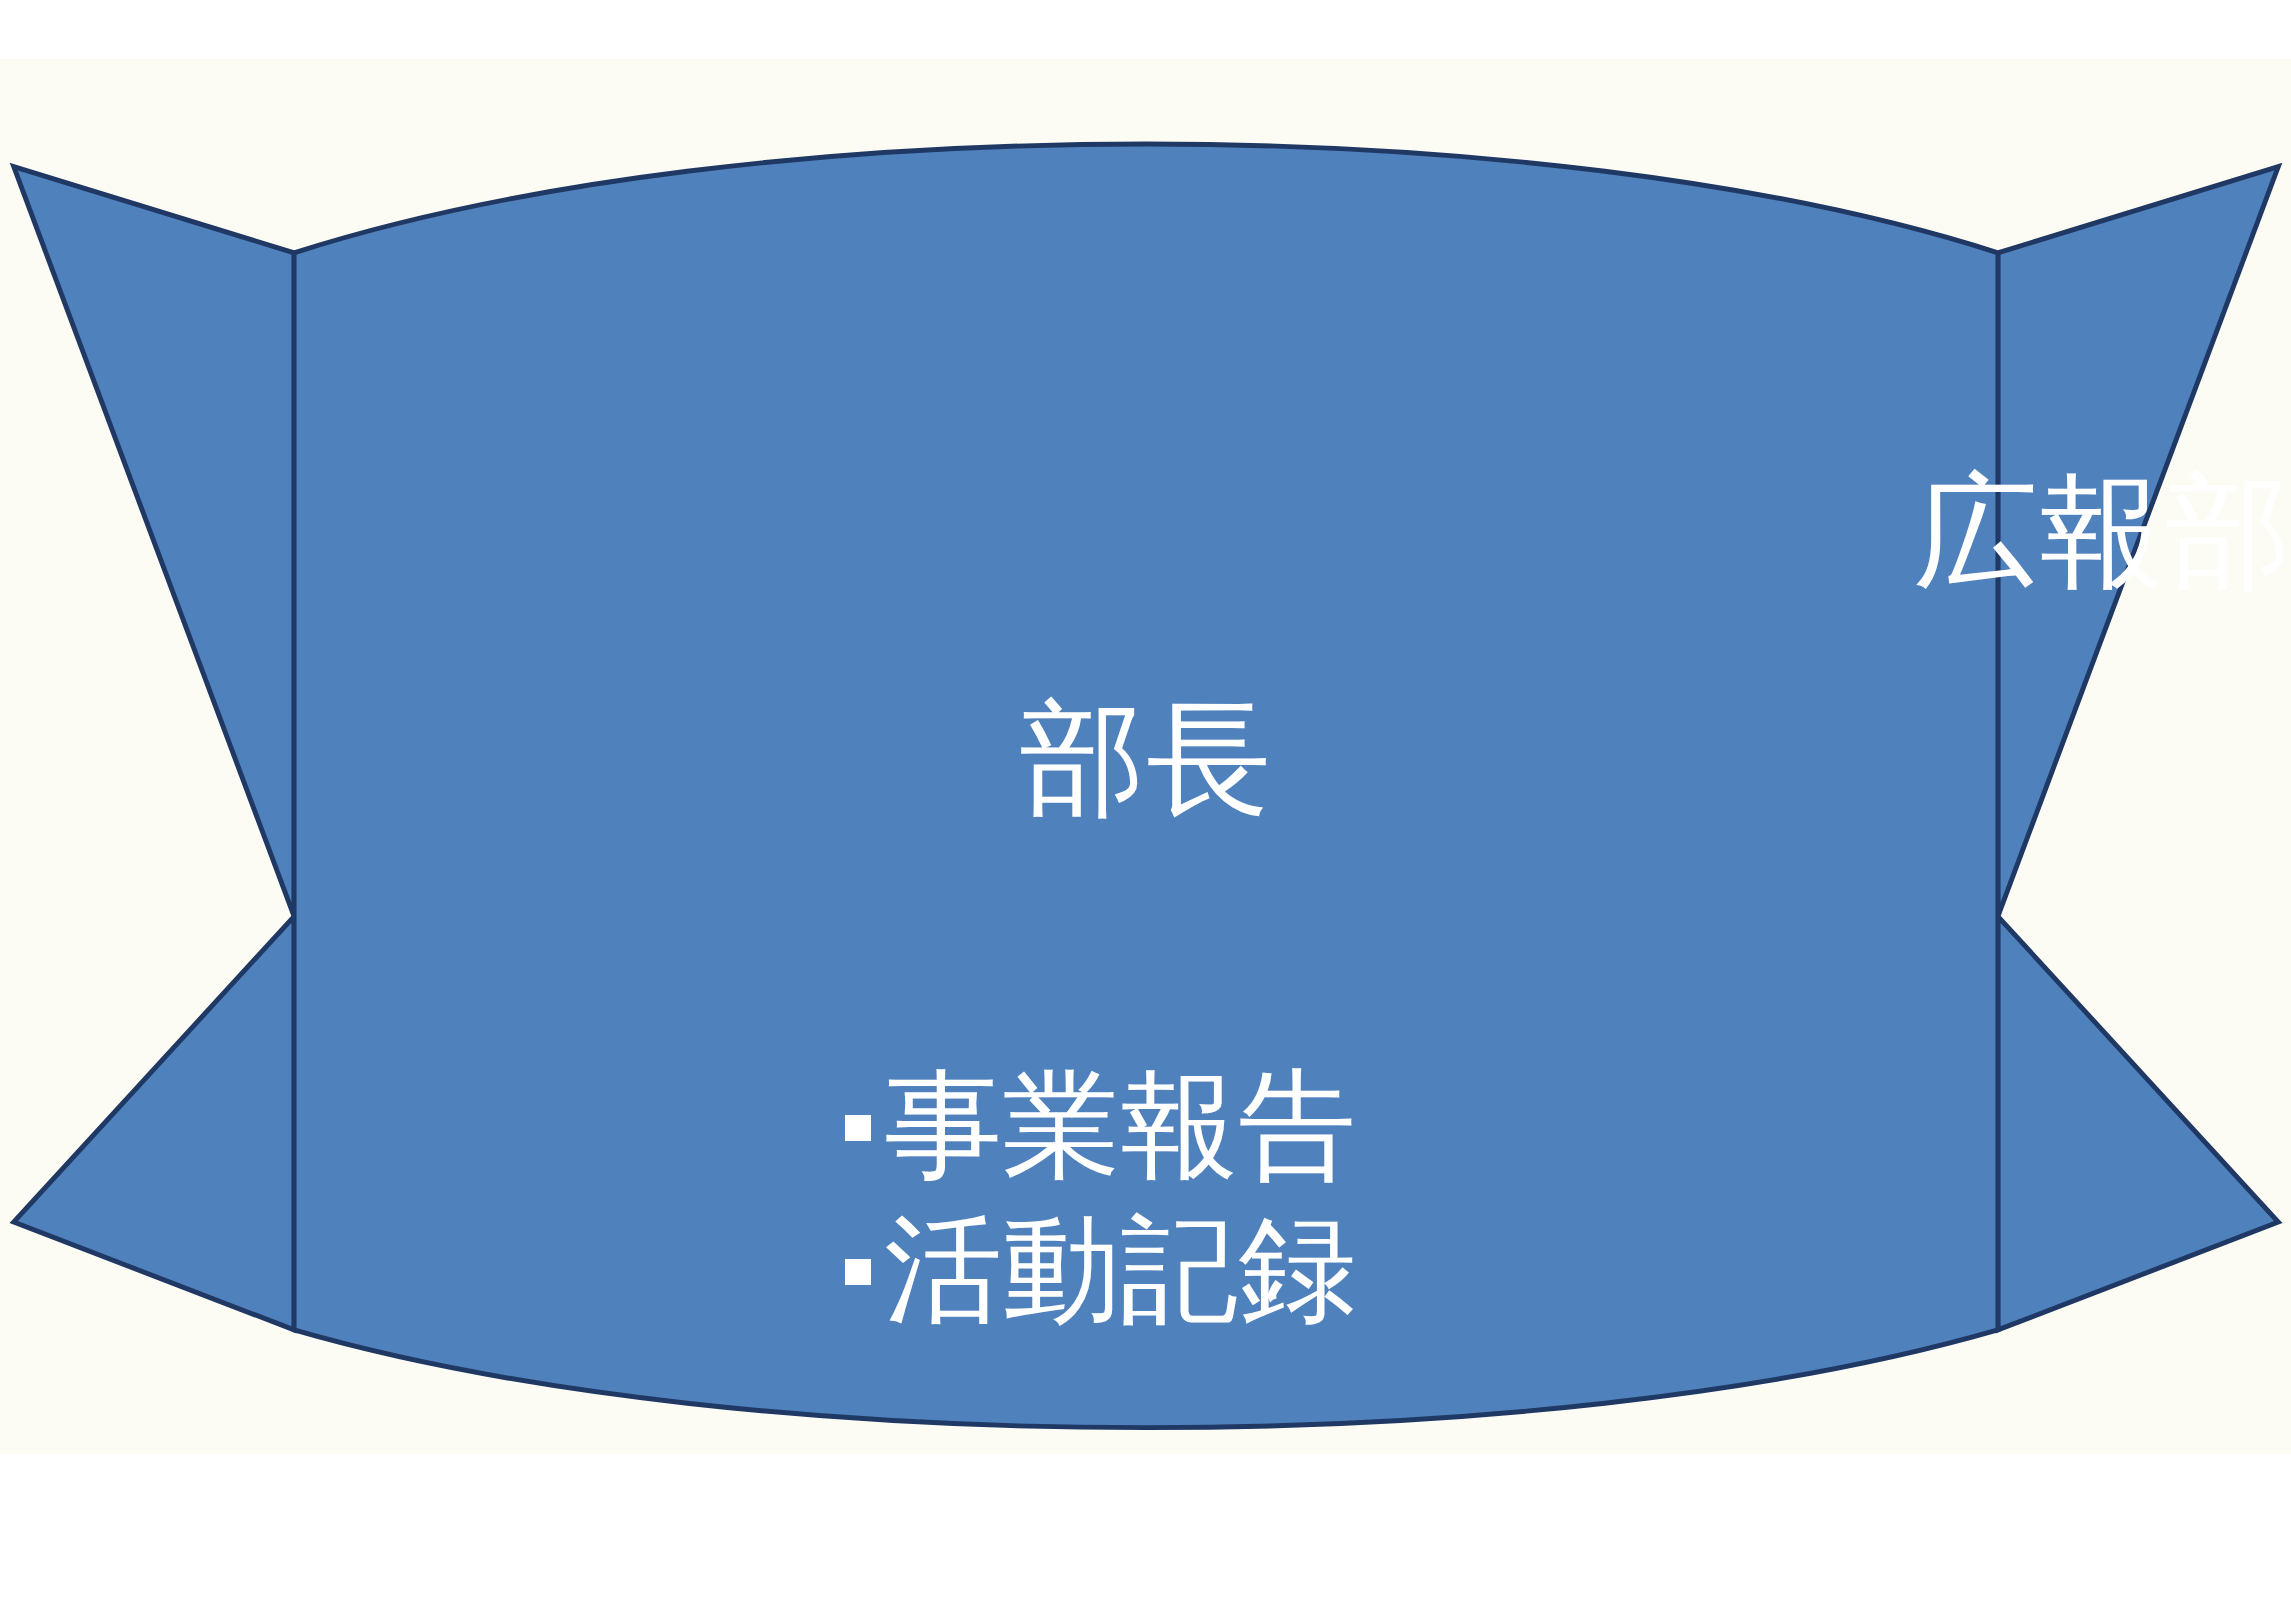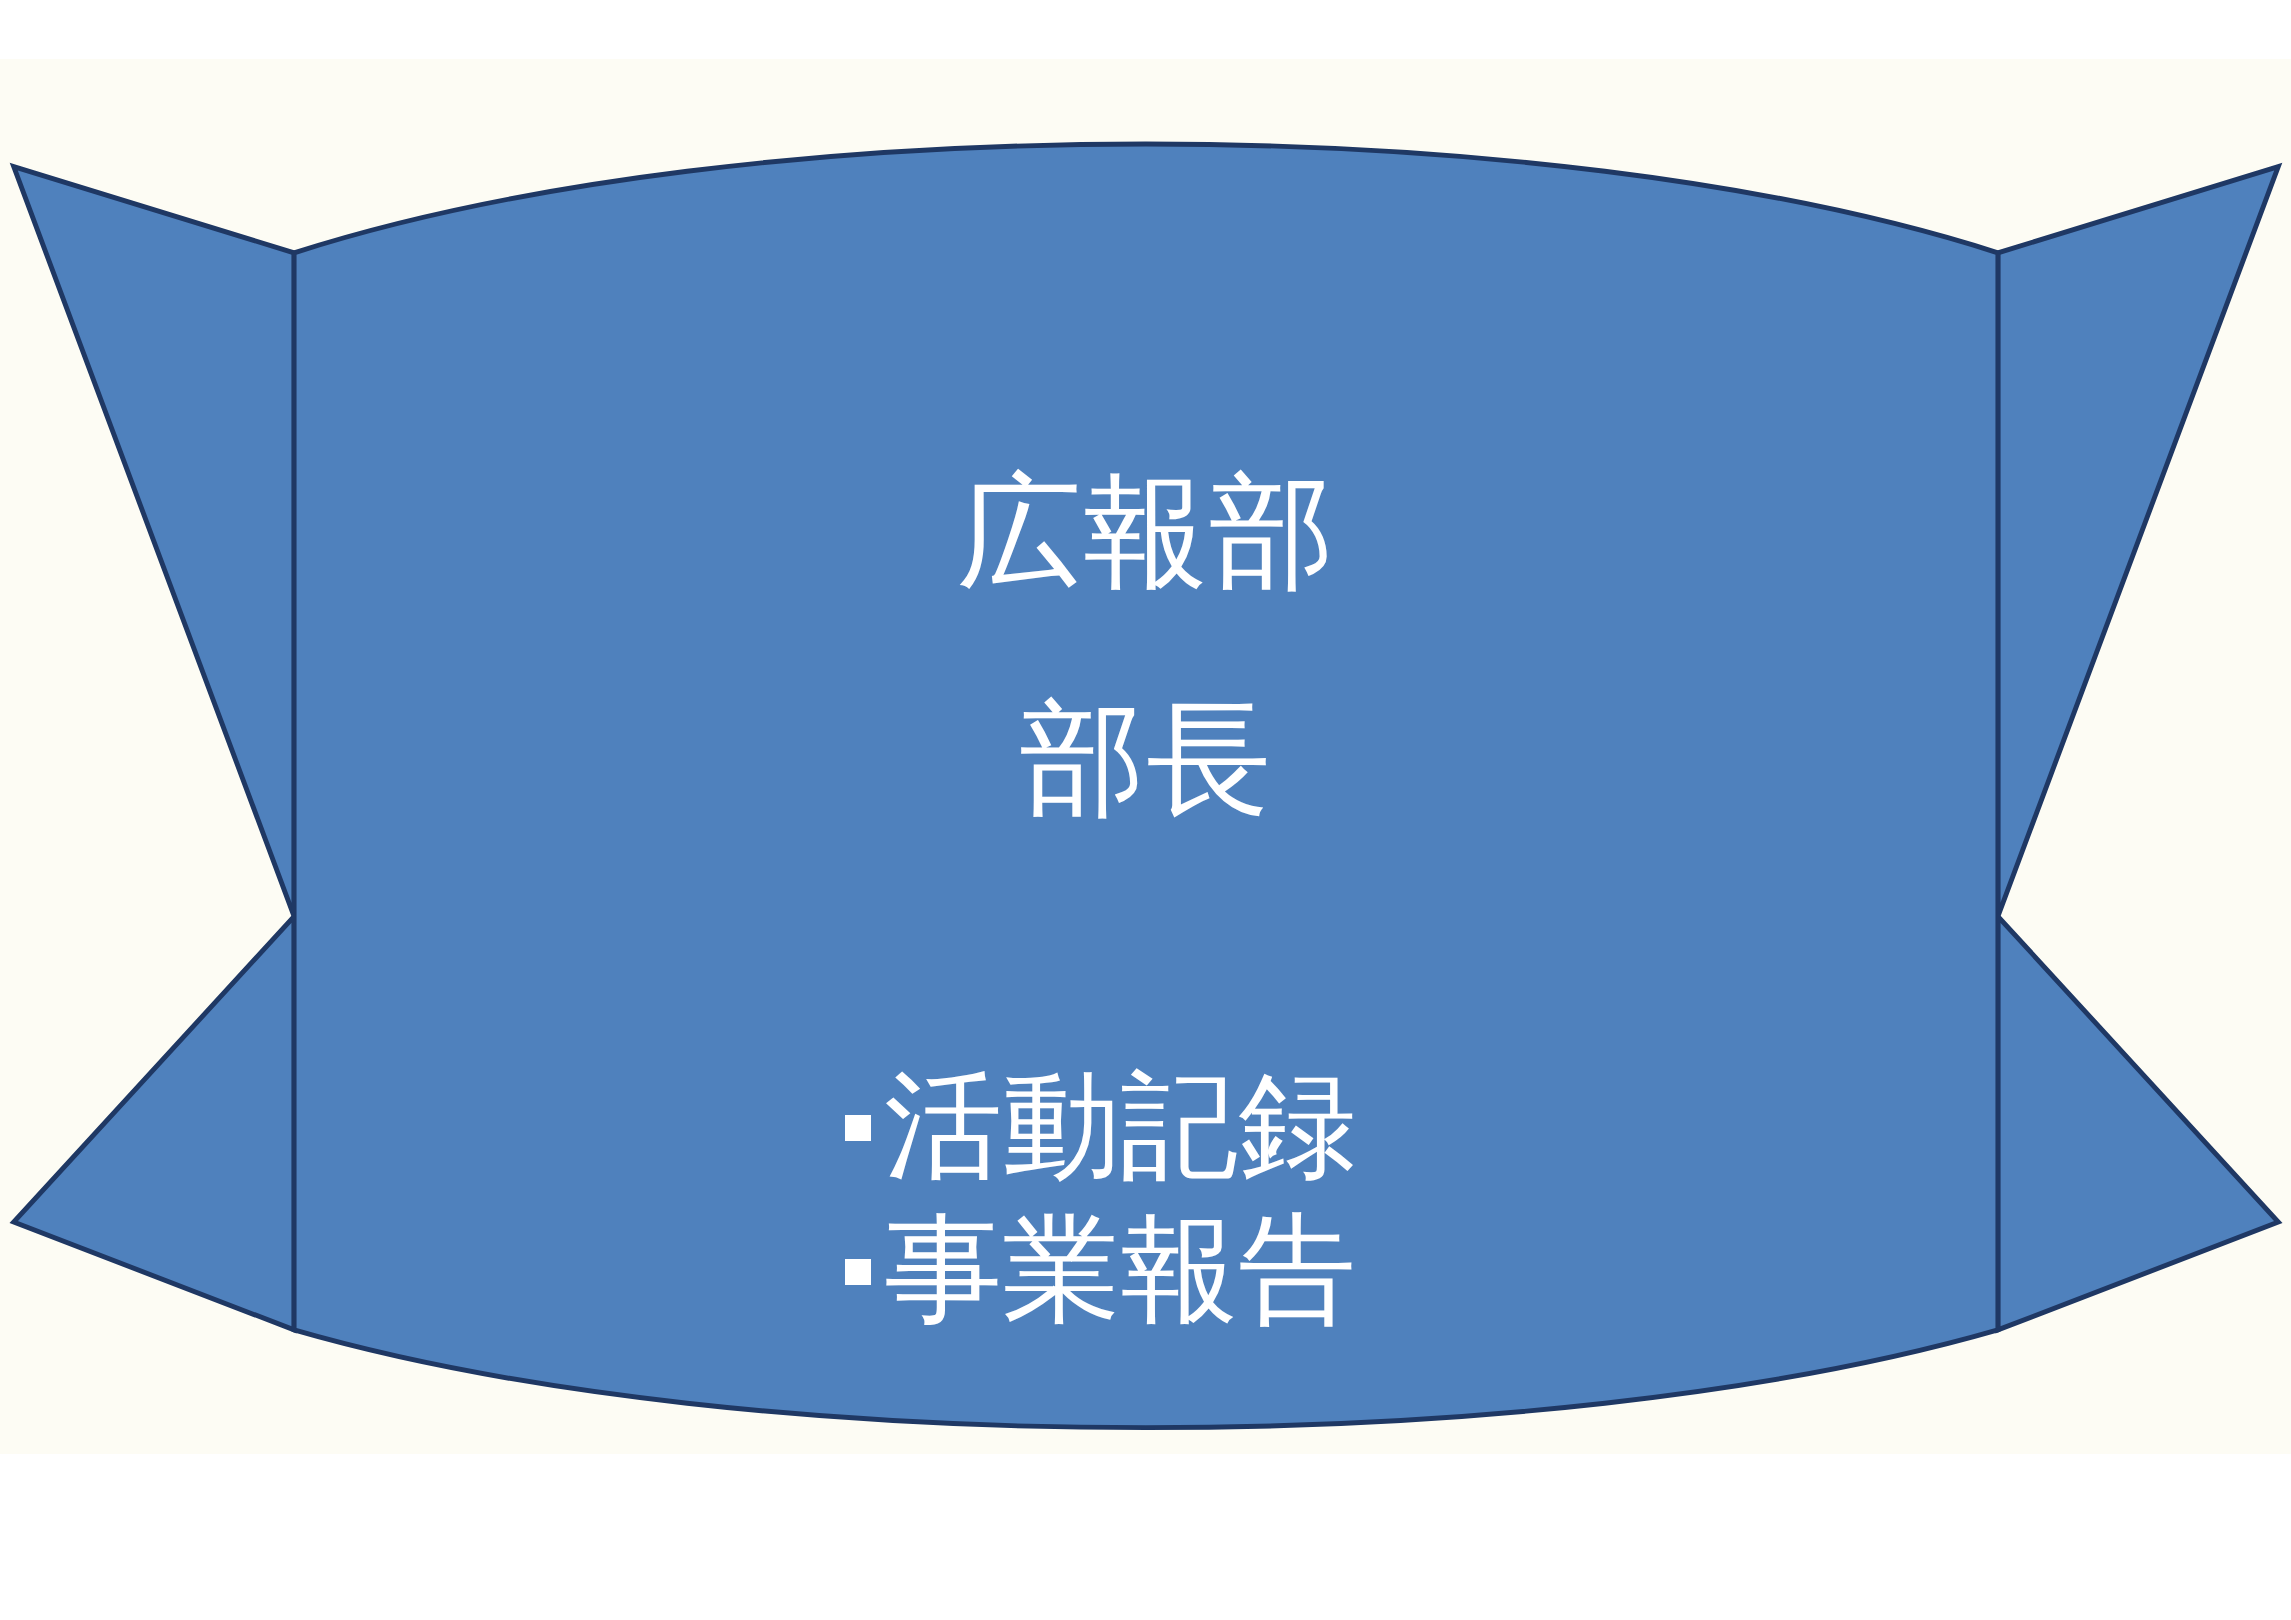--- a/index.html
+++ b/index.html
@@ -56,21 +56,21 @@
     white-space: nowrap;
     line-height: 1;
     letter-spacing: 0.01em;
     pointer-events: auto;
   }
 
   #line-dept {
     left: 0;
     top: 469px;
     width: 2292px;
-    text-align: center;
+    text-align: right;
     font-size: 125px;
   }
 
   #line-title {
     left: 0;
     top: 696px;
     width: 2292px;
     text-align: center;
     font-size: 125px;
   }
@@ -163,25 +163,25 @@
 
     <div class="txt" id="line-dept">広報部</div>
 
     <div class="txt" id="line-title">部長</div>
 
 
     <div id="bullet-list">
 
       <div class="bullet-row">
         <span class="bullet-mark"></span>
-        <span class="bullet-label">活動記録</span>
+        <span class="bullet-label">事業報告</span>
       </div>
 
       <div class="bullet-row">
         <span class="bullet-mark"></span>
-        <span class="bullet-label">事業報告</span>
+        <span class="bullet-label">活動記録</span>
       </div>
 
     </div>
   </div>
 
 </div>
 
 
 </body></html>

